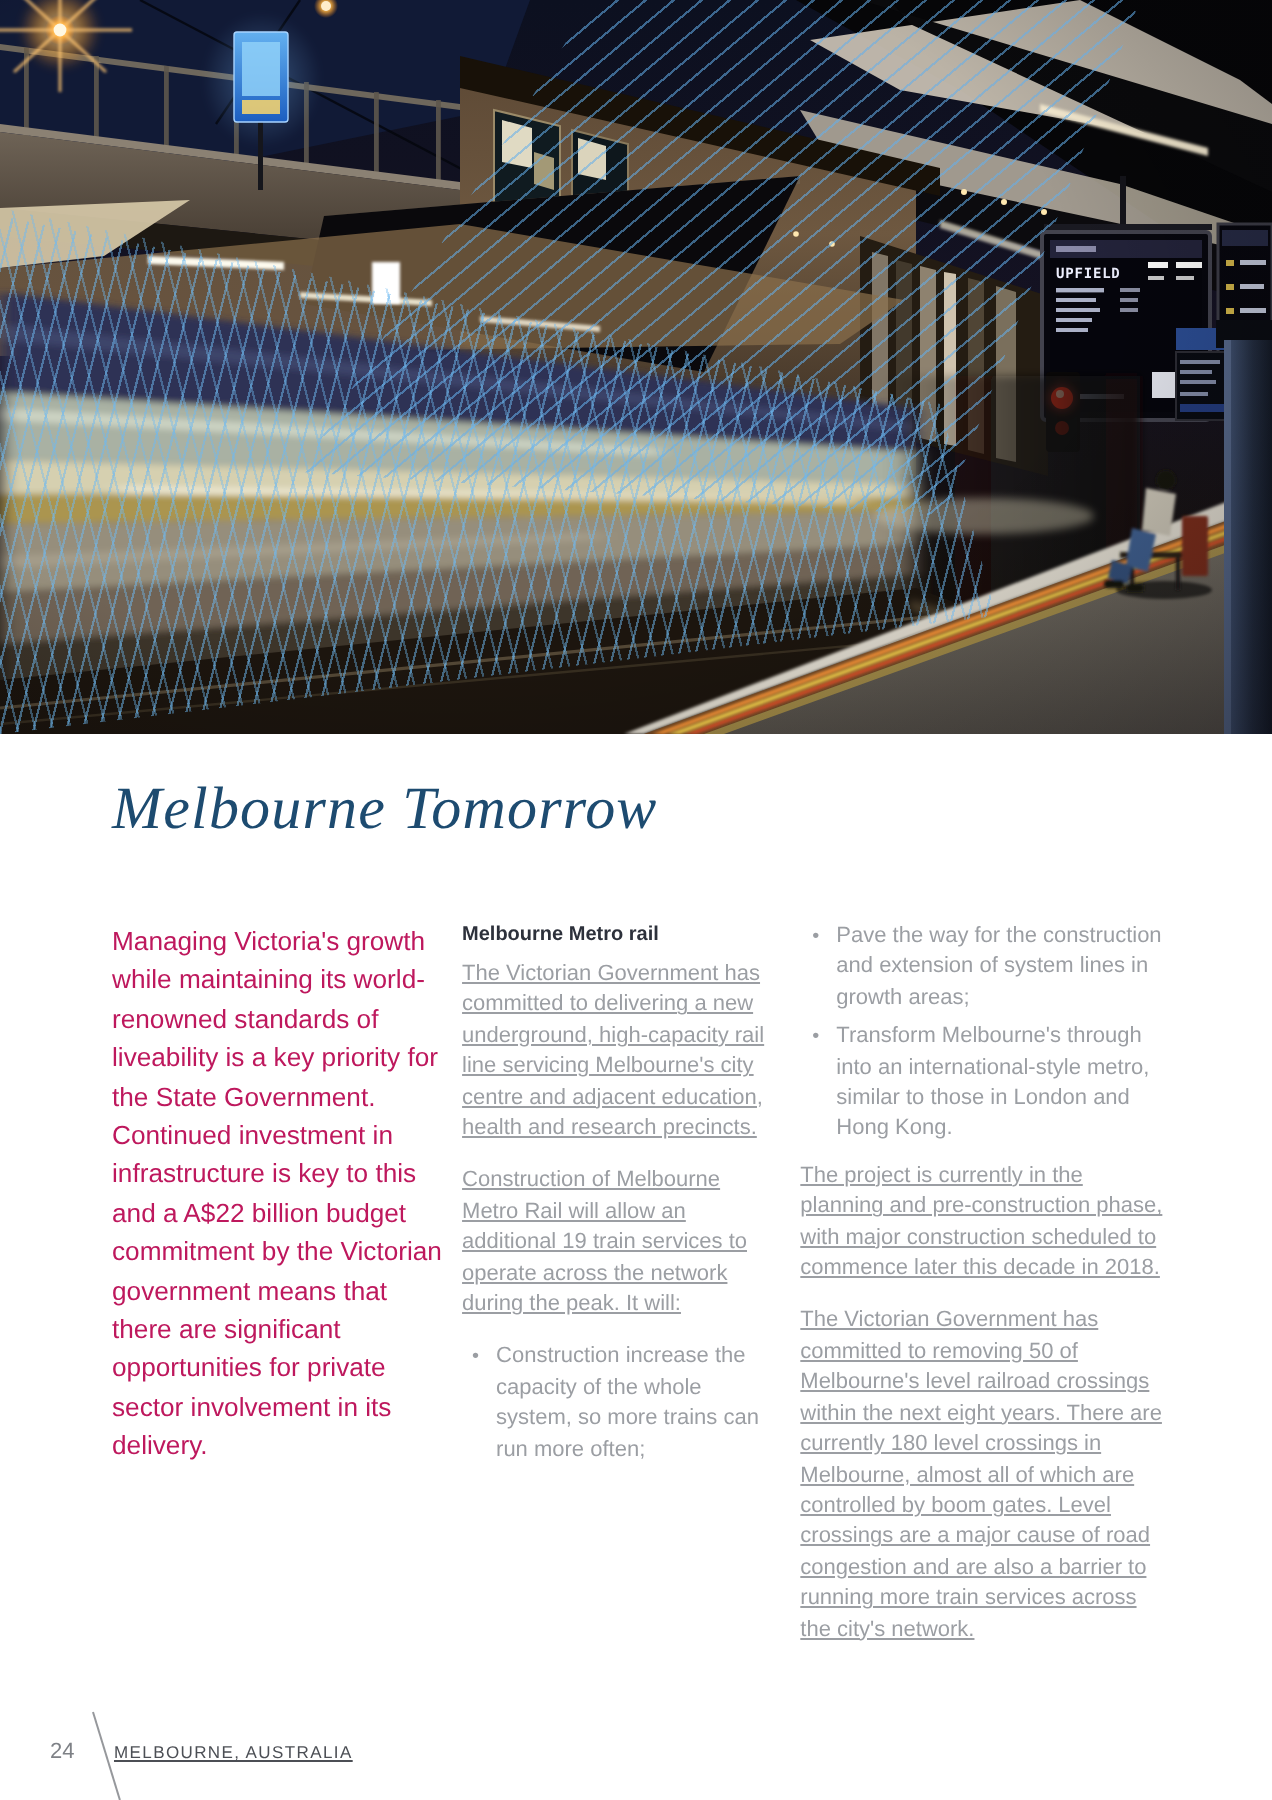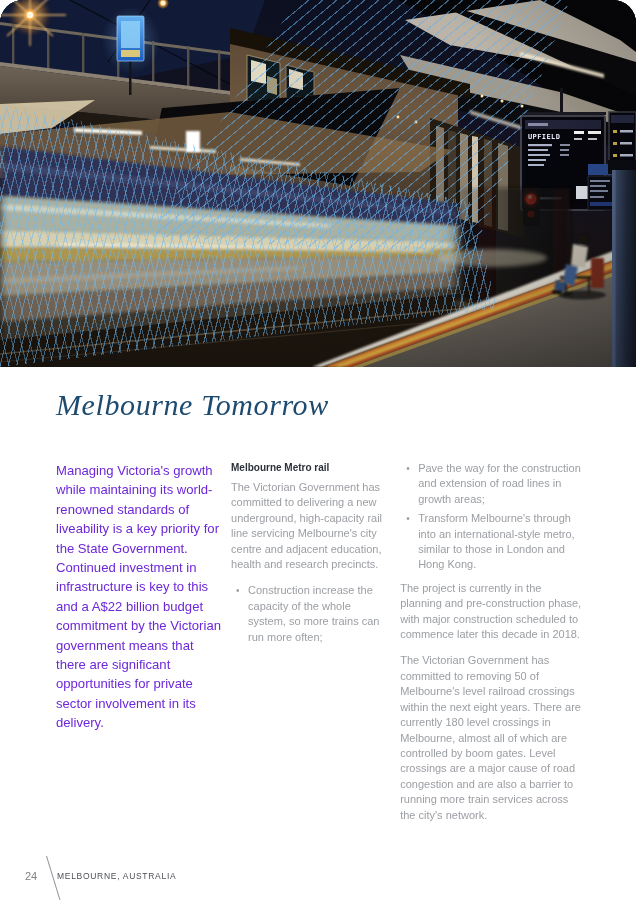--- a/index.html
+++ b/index.html
@@ -1,51 +1,51 @@
 <!DOCTYPE html>
 <html><head>
 <meta charset="utf-8">
 <style>
   html,body{margin:0;padding:0;background:#ffffff;}
   .page{position:relative;width:636px;height:900px;background:#ffffff;overflow:hidden;
-        font-family:"Liberation Sans",sans-serif;border-radius:23px;}
+        font-family:"Liberation Sans",sans-serif;}
 
   
   .photo{position:absolute;left:0;top:0;width:636px;height:367px;background:#0d0f1a;overflow:hidden;}
   .photo svg{position:absolute;left:0;top:0;}
   .mesh{position:absolute;left:0;top:0;width:636px;height:367px;pointer-events:none;}
   .mesh-upper{clip-path:polygon(296px 0px,570px 0px,472px 258px,150px 236px);
     background:repeating-linear-gradient(140deg,rgba(100,175,235,.55) 0 1.1px,transparent 1.1px 9px);}
   .mesh-a{clip-path:polygon(0px 108px,470px 202px,498px 308px,0px 367px);
     background:repeating-linear-gradient(104deg,rgba(110,185,240,.5) 0 1.1px,transparent 1.1px 8px);}
   .mesh-b{clip-path:polygon(0px 104px,470px 202px,498px 308px,0px 367px);
     background:repeating-linear-gradient(76deg,rgba(110,185,240,.4) 0 1.1px,transparent 1.1px 8.6px);}
 
   
   .title{position:absolute;left:56px;top:388px;margin:0;font-family:"Liberation Serif",serif;
          font-style:italic;font-weight:400;font-size:30px;letter-spacing:.6px;color:#1d4b70;}
   .columns{position:absolute;left:56px;top:461px;width:528px;display:flex;align-items:flex-start;}
-  .col-intro{width:170px;font-size:13.1px;line-height:19.4px;color:#6d28d9;}
+  .col-intro{width:170px;font-size:13.1px;line-height:19.4px;color:#be185d;}
   .col-intro p{margin:0;}
   .col-mid{width:161px;margin-left:7px;}
   .col-right{width:186px;margin-left:10px;}
   .col-mid,.col-right{font-size:11px;line-height:15.4px;color:#9b9ea3;}
   .col-mid h2,.col-right h2{margin:0 0 5px 0;font-size:10px;line-height:14px;font-weight:bold;color:#2d313b;}
-  .col-mid p,.col-right p{margin:0 0 11px 0;}
+  .col-mid p,.col-right p{margin:0 0 11px 0;text-decoration:underline;}
   .crossings-heading{margin-top:2px !important;}
   .bullet{display:flex;margin:0 0 4px 0;}
   .bullet .dot{flex:none;width:12px;padding-left:5px;font-size:10px;}
   .col-right .bullet .dot{padding-left:6px;width:12px;}
   .bullets{margin-bottom:8px;}
 
   
   .pagenum{position:absolute;left:25px;top:870px;font-size:11px;color:#7e8186;}
   .footer-slash{position:absolute;left:46px;top:856px;width:1px;height:46px;background:#96989c;
                 transform:rotate(-17deg);transform-origin:top center;}
-  .footer-loc{position:absolute;left:57px;top:871px;font-size:8.5px;letter-spacing:.7px;color:#4c4f55;}
+  .footer-loc{position:absolute;left:57px;top:871px;font-size:8.5px;letter-spacing:.7px;color:#4c4f55;text-decoration:underline;}
 </style>
 </head>
 <body>
 
 <div class="page">
 
   <div class="photo">
     <svg width="636" height="367" viewBox="0 0 636 367">
       <defs>
         <linearGradient id="bgG" x1="0" y1="0" x2="0" y2="1">
@@ -323,31 +323,32 @@
 
   <div class="columns">
 
     <div class="col-intro">
       <p>Managing Victoria's growth while maintaining its world-renowned standards of liveability is a key priority for the State Government. Continued investment in infrastructure is key to this and a A$22 billion budget commitment by the Victorian government means that there are significant opportunities for private sector involvement in its delivery.</p>
     </div>
 
     <div class="col-mid">
       <h2>Melbourne Metro rail</h2>
       <p>The Victorian Government has committed to delivering a new underground, high-capacity rail line servicing Melbourne's city centre and adjacent education, health and research precincts.</p>
+      <p>Construction of Melbourne Metro Rail will allow an additional 19 train services to operate across the network during the peak. It will:</p>
       <div class="bullet">
         <span class="dot">•</span>
         <span>Construction increase the capacity of the whole system, so more trains can run more often;</span>
       </div>
     </div>
 
     <div class="col-right">
       <div class="bullets">
         <div class="bullet">
           <span class="dot">•</span>
-          <span>Pave the way for the construction and extension of road lines in growth areas;</span>
+          <span>Pave the way for the construction and extension of system lines in growth areas;</span>
         </div>
         <div class="bullet">
           <span class="dot">•</span>
           <span>Transform Melbourne's through into an international-style metro, similar to those in London and Hong Kong.</span>
         </div>
       </div>
       <p>The project is currently in the planning and pre-construction phase, with major construction scheduled to commence later this decade in 2018.</p>
       <p>The Victorian Government has committed to removing 50 of Melbourne's level railroad crossings within the next eight years. There are currently 180 level crossings in Melbourne, almost all of which are controlled by boom gates. Level crossings are a major cause of road congestion and are also a barrier to running more train services across the city's network.</p>
     </div>
 

